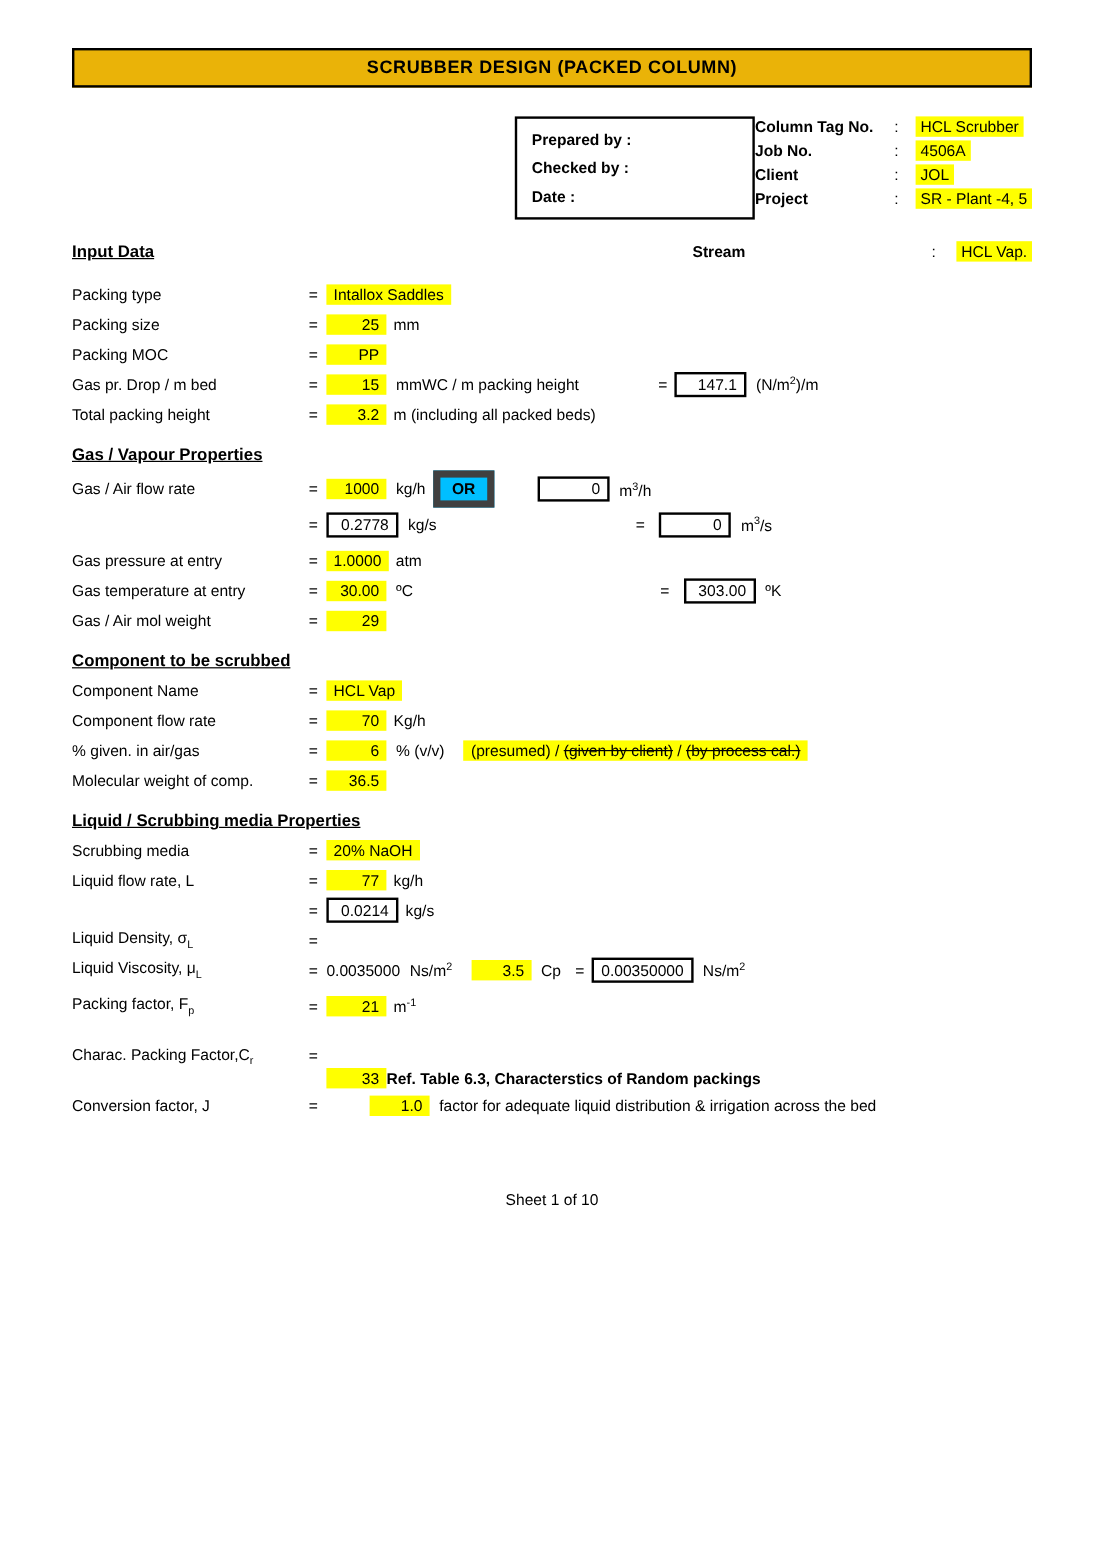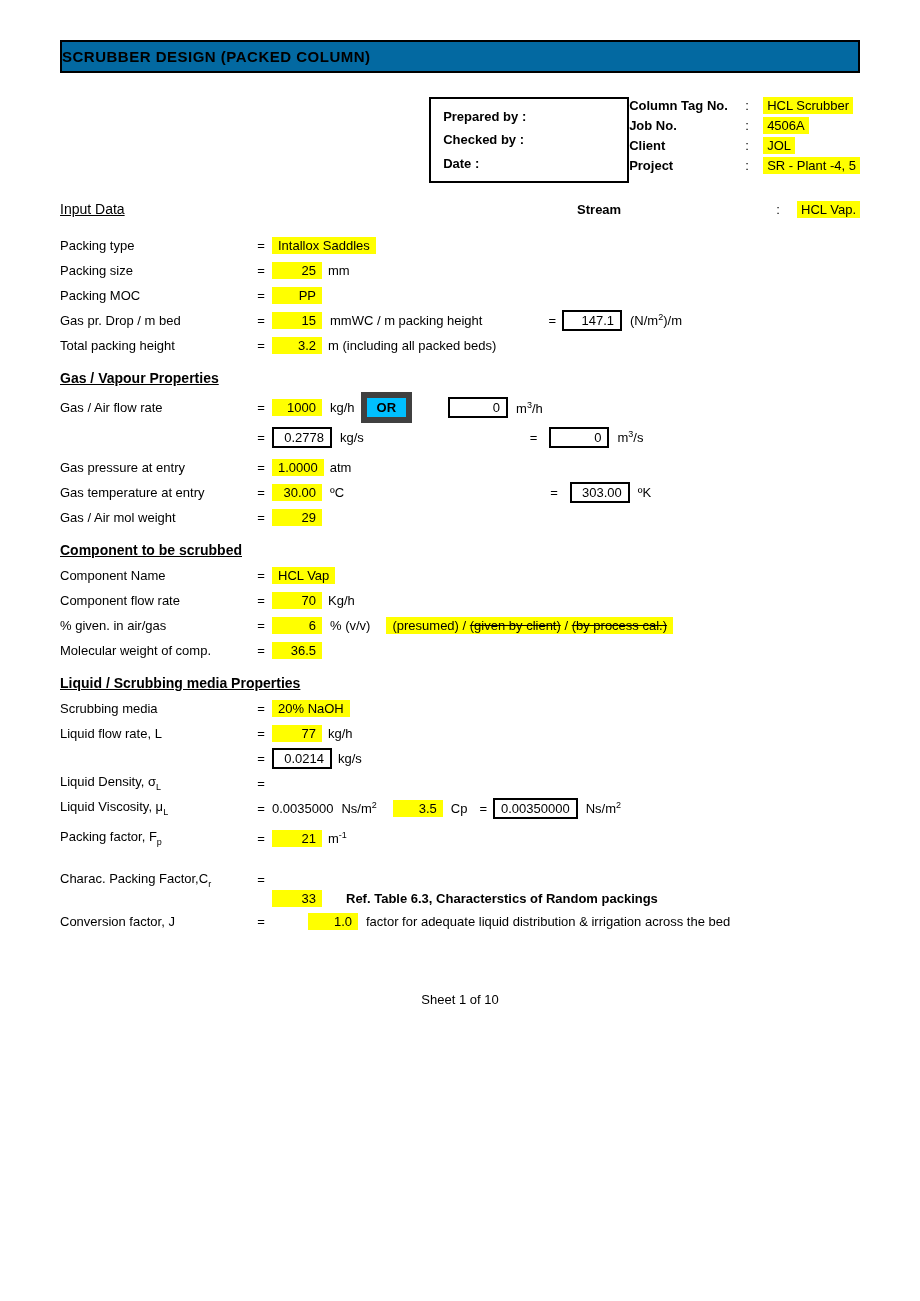--- a/index.html
+++ b/index.html
@@ -6,22 +6,23 @@
     body {
       font-family: Arial, sans-serif;
       font-size: 13px;
       background: #fff;
       color: #000;
       width: 920px;
       min-height: 1301px;
       padding: 40px 60px;
     }
     .title-bar {
-      background: #0369a1;
+      background: #eab308;
       border: 2px solid #000;
+      text-align: center;
       font-weight: bold;
       font-size: 15px;
       padding: 6px 0;
       margin-bottom: 24px;
       letter-spacing: 0.5px;
     }
     .header-section {
       display: flex;
       justify-content: flex-end;
       margin-bottom: 18px;
@@ -92,21 +93,21 @@
     }
     .stream-row {
       display: flex;
       align-items: center;
       margin-bottom: 6px;
     }
     .stream-label { min-width: 190px; font-weight: bold; font-size: 13px; }
     .stream-colon { min-width: 22px; text-align: center; }
     .strikethrough { text-decoration: line-through; }
     .input-data-title {
-      font-weight: normal;
+      font-weight: bold;
       text-decoration: underline;
       font-size: 14px;
     }
     .footer {
       text-align: center;
       margin-top: 60px;
       font-size: 13px;
     }
     sup { font-size: 9px; }
     sub { font-size: 9px; }
@@ -343,21 +344,21 @@
   <span class="row-label">Packing factor, F<sub>p</sub></span>
   <span class="row-eq">=</span>
   <span class="row-value">
     <span class="val-yellow">21</span>
     <span class="unit">m<sup>-1</sup></span>
   </span>
 </div>
 <div class="data-row">
   <span class="row-label">Charac. Packing Factor,C<sub>r</sub></span>
   <span class="row-eq">=</span>
-  <span class="row-value" style="gap:24px;margin-top:38px;">
+  <span class="row-value" style="gap:0;margin-top:38px;">
     <span class="val-yellow">33</span>
     <span style="font-weight:bold;">Ref. Table 6.3, Characterstics of Random packings</span>
   </span>
 </div>
 <div class="data-row">
   <span class="row-label">Conversion factor, J</span>
   <span class="row-eq">=</span>
   <span class="row-value" style="gap:8px;padding-left:36px;">
     <span class="val-yellow">1.0</span>
     <span>factor for adequate liquid distribution &amp; irrigation across the bed</span>

